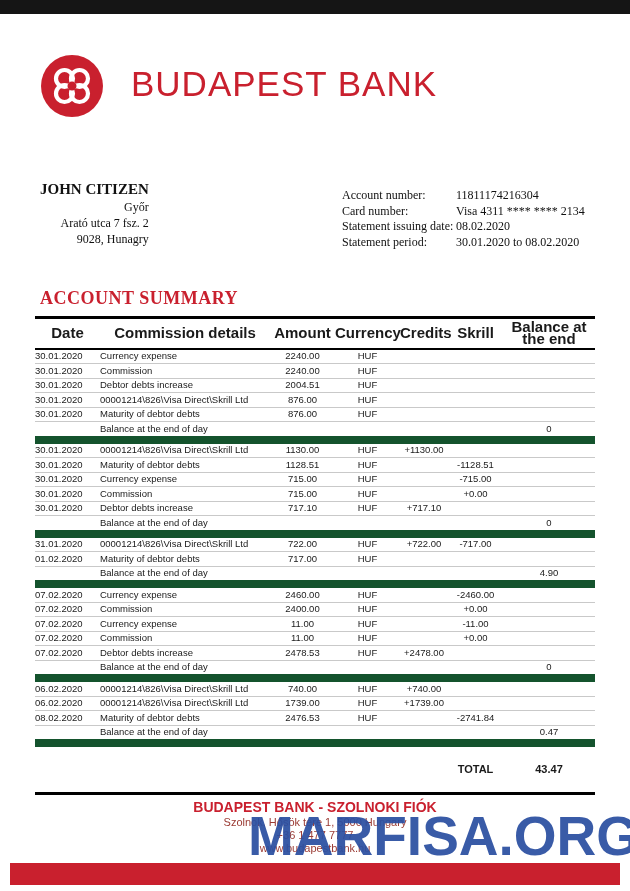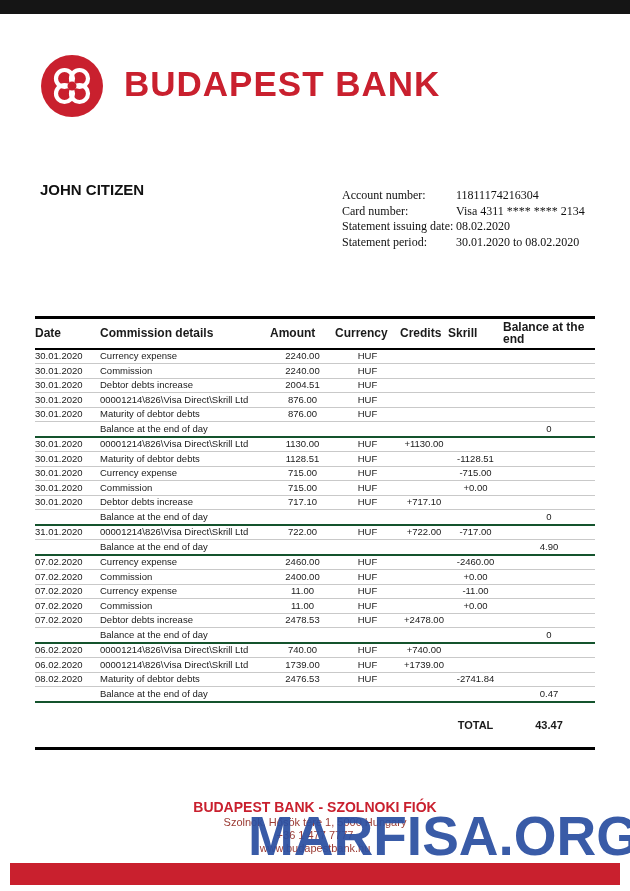--- a/index.html
+++ b/index.html
@@ -14,52 +14,52 @@
     background:#fff;
     overflow:hidden;
     font-family:"Liberation Sans",sans-serif;
     color:#111;
   }
   
   .top-bar{position:absolute;top:0;left:0;width:630px;height:14px;background:#151515;}
   
   .logo{position:absolute;left:40px;top:54px;width:64px;height:64px;}
   .bank-name{
-    position:absolute;left:124px;top:64px;
-    font-size:35px;font-weight:700;letter-spacing:1px;
+    position:absolute;left:131px;top:64px;
+    font-size:35px;font-weight:400;letter-spacing:1px;
     color:var(--red);white-space:nowrap;
   }
   
-  .customer{position:absolute;left:40px;top:180px;font-family:Liberation Sans, sans-serif;font-size:12px;line-height:16px;text-align:right;}
+  .customer{position:absolute;left:40px;top:180px;font-family:Liberation Serif, serif;font-size:12px;line-height:16px;text-align:right;}
   .customer-name{font-weight:bold;font-size:15px;line-height:19px;}
   
   .account-info{position:absolute;left:342px;top:188px;font-family:"Liberation Serif",serif;font-size:12px;line-height:15.5px;}
   .acc-row{white-space:nowrap;}
   .acc-label{display:inline-block;width:114px;}
   .acc-value{display:inline-block;}
   
   .summary-title{
     position:absolute;left:40px;top:288px;margin:0;
     font-family:"Liberation Serif",serif;font-size:18px;font-weight:bold;
     letter-spacing:0.5px;color:var(--red);
   }
   
   table.summary{
     position:absolute;left:35px;top:316px;width:560px;
     border-collapse:collapse;table-layout:fixed;
     font-size:9.5px;line-height:12.5px;color:#1a1a1a;
   }
   table.summary thead th{
-    font-size:12px;font-weight:bold;text-align:left;
+    font-size:15px;font-weight:bold;text-align:center;
     padding:1.5px 0 2px 0;
     border-top:3px solid #000;border-bottom:2px solid #000;
   }
   table.summary td{padding:0.5px 0;height:12.5px;overflow:hidden;white-space:nowrap;}
   table.summary tbody tr{border-bottom:1px solid #c9c9c9;}
-  table.summary tbody.group{border-bottom:2px solid #14532d;margin-left:12px;}
+  table.summary tbody.group{border-bottom:8px solid #14532d;margin-left:12px;}
   td.c0{text-align:left;padding-left:8px;}
   td.c1{text-align:left;padding-left:5px;}
   td.c2{text-align:center;padding-right:6px;}
   td.c3,td.c4,td.c5,td.c6{text-align:center;}
   tbody.total-band{border-bottom:3px solid #000;}
   tbody.total-band td{font-weight:bold;font-size:11px;padding:16px 0;}
   
   .footer{
     position:absolute;left:0;top:799px;width:630px;
     text-align:center;font-family:Liberation Sans, sans-serif;
@@ -91,29 +91,35 @@
         <circle cx="24.5" cy="39.5" r="8.5"></circle>
         <circle cx="39.5" cy="39.5" r="8.5"></circle>
       </g>
       <circle cx="32" cy="32" r="4.5" fill="#c9202e"></circle>
     </svg>
   </div>
   <div class="bank-name">BUDAPEST BANK</div>
 
   <div class="customer">
     <div class="customer-name">JOHN CITIZEN</div>
+    <div>
+        <div>Győr</div>
+        <div>Arató utca 7 fsz. 2</div>
+        <div>9028, Hunagry</div>
+      </div>
   </div>
 
   <div class="account-info">
       <div class="acc-row"><span class="acc-label">Account number:</span><span class="acc-value">11811174216304</span></div>
       <div class="acc-row"><span class="acc-label">Card number:</span><span class="acc-value">Visa 4311 **** **** 2134</span></div>
       <div class="acc-row"><span class="acc-label">Statement issuing date:</span><span class="acc-value">08.02.2020</span></div>
       <div class="acc-row"><span class="acc-label">Statement period:</span><span class="acc-value">30.01.2020 to 08.02.2020</span></div>
     </div>
 
+  <h2 class="summary-title">ACCOUNT SUMMARY</h2>
 
   <table class="summary">
     <colgroup>
       <col style="width:65px">
         <col style="width:170px">
         <col style="width:65px">
       <col style="width:65px">
         <col style="width:48px">
         <col style="width:55px">
         <col style="width:92px">
@@ -245,20 +251,29 @@
         <tr>
           <td class="c0">31.01.2020</td>
           <td class="c1">00001214\826\Visa Direct\Skrill Ltd</td>
           <td class="c2">722.00</td>
           <td class="c3">HUF</td>
           <td class="c4">+722.00</td>
           <td class="c5">-717.00</td>
           <td class="c6"></td>
         </tr>
         <tr>
+          <td class="c0">01.02.2020</td>
+          <td class="c1">Maturity of debtor debts</td>
+          <td class="c2">717.00</td>
+          <td class="c3">HUF</td>
+          <td class="c4"></td>
+          <td class="c5"></td>
+          <td class="c6"></td>
+        </tr>
+        <tr>
           <td class="c0"></td>
           <td class="c1">Balance at the end of day</td>
           <td class="c2"></td>
           <td class="c3"></td>
           <td class="c4"></td>
           <td class="c5"></td>
           <td class="c6">4.90</td>
         </tr>
       </tbody>
       <tbody class="group">

